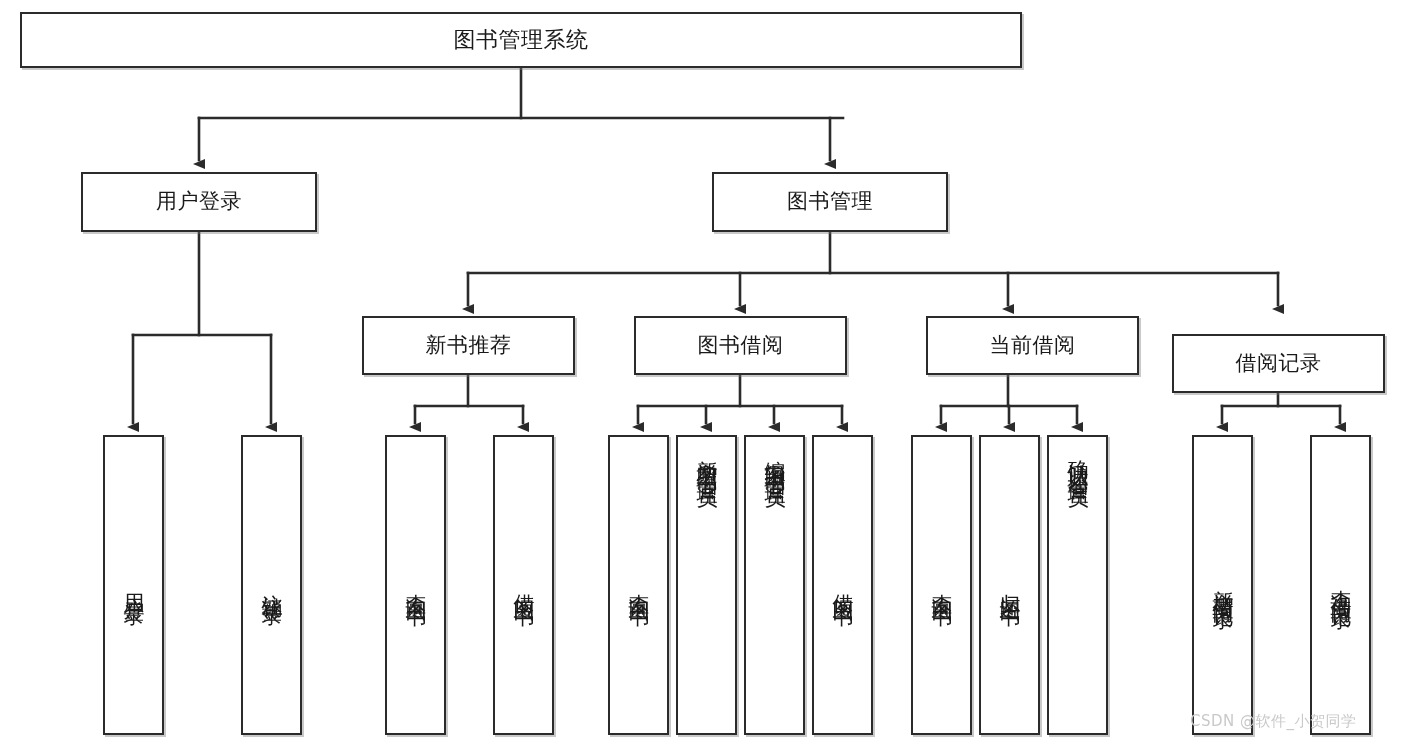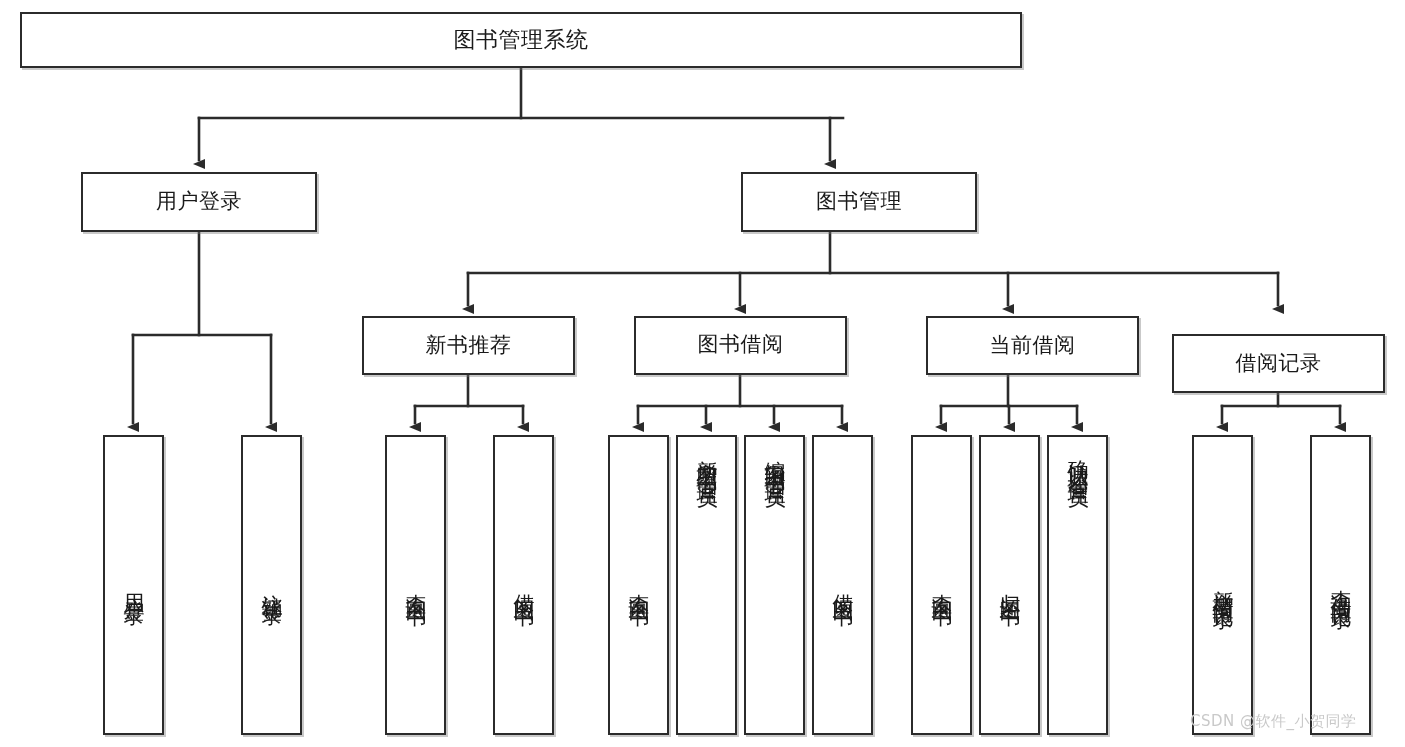--- a/index.html
+++ b/index.html
@@ -125,28 +125,28 @@
     </g>
   </svg>
 
   <div class="node horiz root" style="left:20px; top:12px; width:1002px; height:56px;">
     <span class="label">图书管理系统</span>
   </div>
 
   <div class="node horiz" style="left:81px; top:172px; width:236px; height:60px;">
     <span class="label">用户登录</span>
   </div>
-  <div class="node horiz" style="left:712px; top:172px; width:236px; height:60px;margin-left:29px;">
+  <div class="node horiz" style="left:712px; top:172px; width:236px; height:60px;">
     <span class="label">图书管理</span>
   </div>
 
   <div class="node horiz" style="left:362px; top:316px; width:213px; height:59px;">
     <span class="label">新书推荐</span>
   </div>
-  <div class="node horiz" style="left:634px; top:316px; width:213px; height:59px;font-family:Liberation Mono, monospace;">
+  <div class="node horiz" style="left:634px; top:316px; width:213px; height:59px;">
     <span class="label">图书借阅</span>
   </div>
   <div class="node horiz" style="left:902px; top:316px; width:213px; height:59px;margin-left:24px;">
     <span class="label">当前借阅</span>
   </div>
   <div class="node horiz" style="left:1172px; top:316px; width:213px; height:59px;margin-top:18px;">
     <span class="label">借阅记录</span>
   </div>
 
   <div class="node vert midalign" style="left:103px; top:435px; width:61px; height:300px;">

